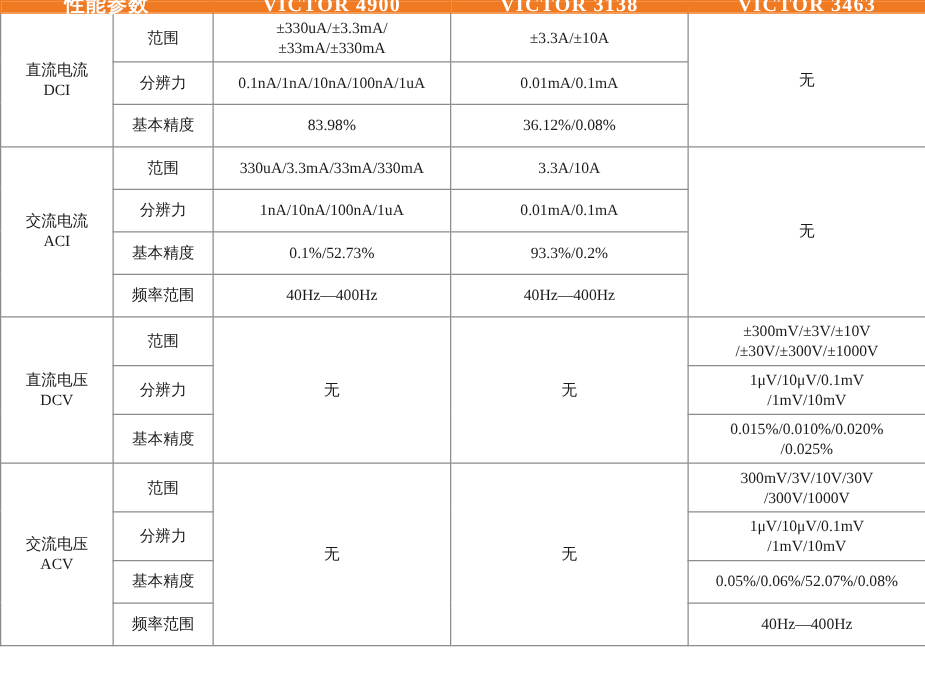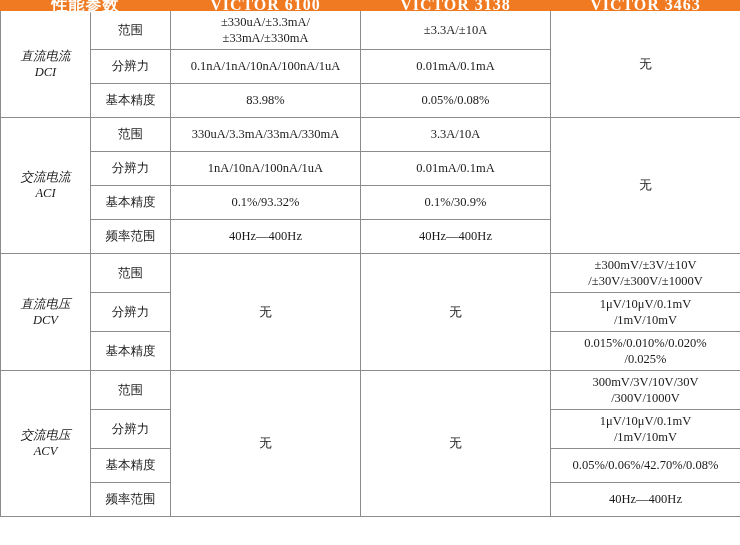--- a/index.html
+++ b/index.html
@@ -35,21 +35,20 @@
     color: #ffffff;
     font-weight: bold;
     font-size: 16px;
     border-color: #f07a22;
     padding: 24px 2px;
     letter-spacing: 1px;
   }
   td.group-cell {
     font-size: 13.5px;
     line-height: 1.5;
-    font-style: italic;
   }
   td.param-cell {
     font-size: 13px;
     margin-left: 32px;
   }
   td.none-cell {
     color: #f05a14;
     font-size: 15px;
     font-weight: normal;
   }
@@ -74,59 +73,59 @@
   <colgroup>
     <col class="c-group">
     <col class="c-param">
     <col class="c-model">
     <col class="c-model">
     <col class="c-model">
   </colgroup>
   <tbody>
     <tr class="header-row">
       <td colspan="2">性能参数</td>
-      <td>VICTOR 6100</td>
+      <td>VICTOR 4900</td>
       <td>VICTOR 3138</td>
       <td>VICTOR 3463</td>
     </tr>
 
     <tr class="row-h-a">
       <td class="group-cell" rowspan="3">直流电流<br>DCI</td>
       <td class="param-cell">范围</td>
       <td class="value-cell">±330uA/±3.3mA/<br>±33mA/±330mA</td>
       <td class="value-cell">±3.3A/±10A</td>
       <td class="none-cell" rowspan="3">无</td>
     </tr>
     <tr class="row-h-b">
       <td class="param-cell">分辨力</td>
       <td class="value-cell">0.1nA/1nA/10nA/100nA/1uA</td>
       <td class="value-cell">0.01mA/0.1mA</td>
     </tr>
     <tr class="row-h-b">
       <td class="param-cell">基本精度</td>
       <td class="value-cell">83.98%</td>
-      <td class="value-cell">0.05%/0.08%</td>
+      <td class="value-cell">36.12%/0.08%</td>
     </tr>
 
     <tr class="row-h-b">
       <td class="group-cell" rowspan="4">交流电流<br>ACI</td>
       <td class="param-cell">范围</td>
       <td class="value-cell">330uA/3.3mA/33mA/330mA</td>
       <td class="value-cell">3.3A/10A</td>
       <td class="none-cell" rowspan="4">无</td>
     </tr>
     <tr class="row-h-b">
       <td class="param-cell">分辨力</td>
       <td class="value-cell">1nA/10nA/100nA/1uA</td>
       <td class="value-cell">0.01mA/0.1mA</td>
     </tr>
     <tr class="row-h-b">
       <td class="param-cell">基本精度</td>
-      <td class="value-cell">0.1%/93.32%</td>
-      <td class="value-cell">0.1%/30.9%</td>
+      <td class="value-cell">0.1%/52.73%</td>
+      <td class="value-cell">93.3%/0.2%</td>
     </tr>
     <tr class="row-h-b">
       <td class="param-cell">频率范围</td>
       <td class="value-cell">40Hz—400Hz</td>
       <td class="value-cell">40Hz—400Hz</td>
     </tr>
 
     <tr class="row-h-a">
       <td class="group-cell" rowspan="3">直流电压<br>DCV</td>
       <td class="param-cell">范围</td>
@@ -149,20 +148,20 @@
       <td class="none-cell" rowspan="4">无</td>
       <td class="none-cell" rowspan="4">无</td>
       <td class="value-cell">300mV/3V/10V/30V<br>/300V/1000V</td>
     </tr>
     <tr class="row-h-a">
       <td class="param-cell">分辨力</td>
       <td class="value-cell">1μV/10μV/0.1mV<br>/1mV/10mV</td>
     </tr>
     <tr class="row-h-b">
       <td class="param-cell">基本精度</td>
-      <td class="value-cell">0.05%/0.06%/42.70%/0.08%</td>
+      <td class="value-cell">0.05%/0.06%/52.07%/0.08%</td>
     </tr>
     <tr class="row-h-b">
       <td class="param-cell">频率范围</td>
       <td class="value-cell">40Hz—400Hz</td>
     </tr>
   </tbody>
 </table>
 
 </body></html>

